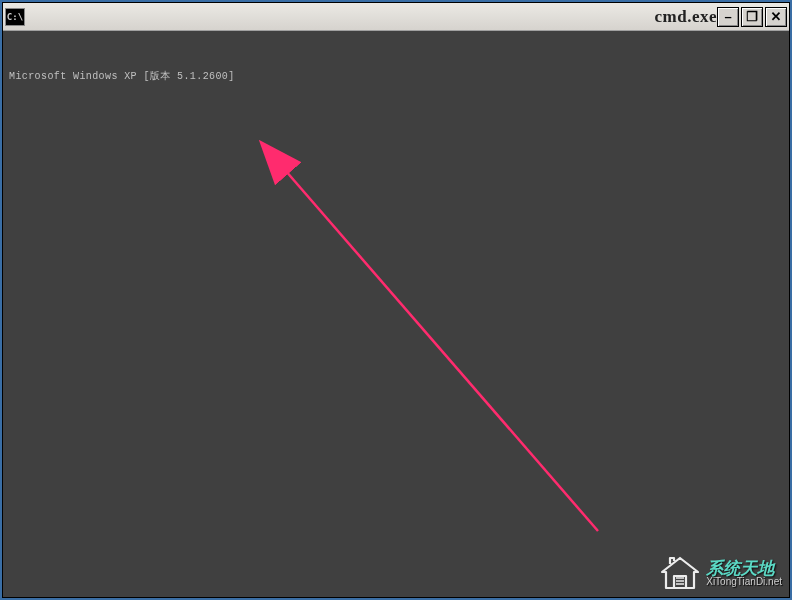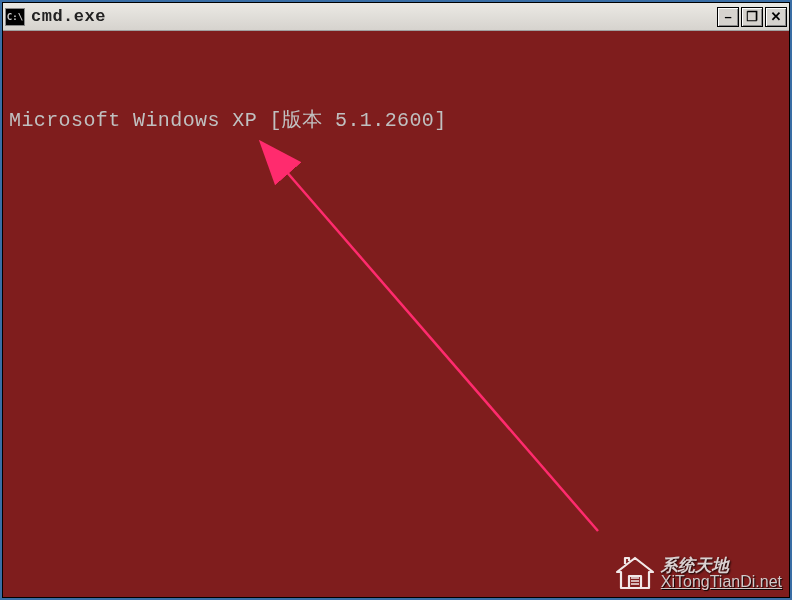--- a/index.html
+++ b/index.html
@@ -40,25 +40,26 @@
       display: flex;
       align-items: center;
       justify-content: center;
       font-size: 9px;
       color: #ccc;
       font-family: monospace;
       font-weight: bold;
     }
     .titlebar-title {
       flex: 1;
-      font-family: Liberation Mono, monospace;
+      font-family: Liberation Serif, serif;
       font-size: 17px;
       font-weight: bold;
       color: #222;
       letter-spacing: 0.5px;
+      text-align: right;
     }
     .win-controls {
       display: flex;
       gap: 2px;
     }
     .win-btn {
       width: 22px;
       height: 20px;
       background: #d6d3ce;
       border: 1px solid #000;
@@ -66,27 +67,27 @@
       display: flex;
       align-items: center;
       justify-content: center;
       font-family: "Marlett", "Arial", sans-serif;
       font-size: 13px;
       font-weight: bold;
       color: #000;
       cursor: pointer;
     }
     .terminal {
-      background: #7f1d1d;
+      background: #404040;
       color: #c0c0c0;
       width: 100%;
       height: calc(100% - 28px);
-      padding: 22px 6px;
+      padding: 12px 6px;
       font-family: "Fixedsys", "Consolas", "Courier New", monospace;
-      font-size: 20px;
+      font-size: 10px;
       line-height: 1.35;
       letter-spacing: 0.4px;
       white-space: pre;
       position: relative;
     }
     .terminal-line {
       white-space: pre-wrap;
     }
     .annotation-arrow {
       position: absolute;
@@ -108,30 +109,29 @@
     }
     .watermark-text {
       display: flex;
       flex-direction: column;
       line-height: 1;
     }
     .watermark-main {
       font-family: "Microsoft YaHei", sans-serif;
       font-size: 17px;
       font-weight: bold;
-      color: #e5e5e5;
+      color: #5eead4;
       font-style: italic;
       text-shadow: 1px 1px 2px #000;
     }
     .watermark-sub {
       font-family: Arial, sans-serif;
-      font-size: 16px;
+      font-size: 10px;
       color: #ddd;
       text-shadow: 1px 1px 1px #000;
-      text-decoration: underline;
     }
   </style>
 </head>
 <body>
 
 <div class="window">
   <div class="titlebar">
     <div class="titlebar-icon">C:\</div>
     <div class="titlebar-title">cmd.exe</div>
     <div class="win-controls">

